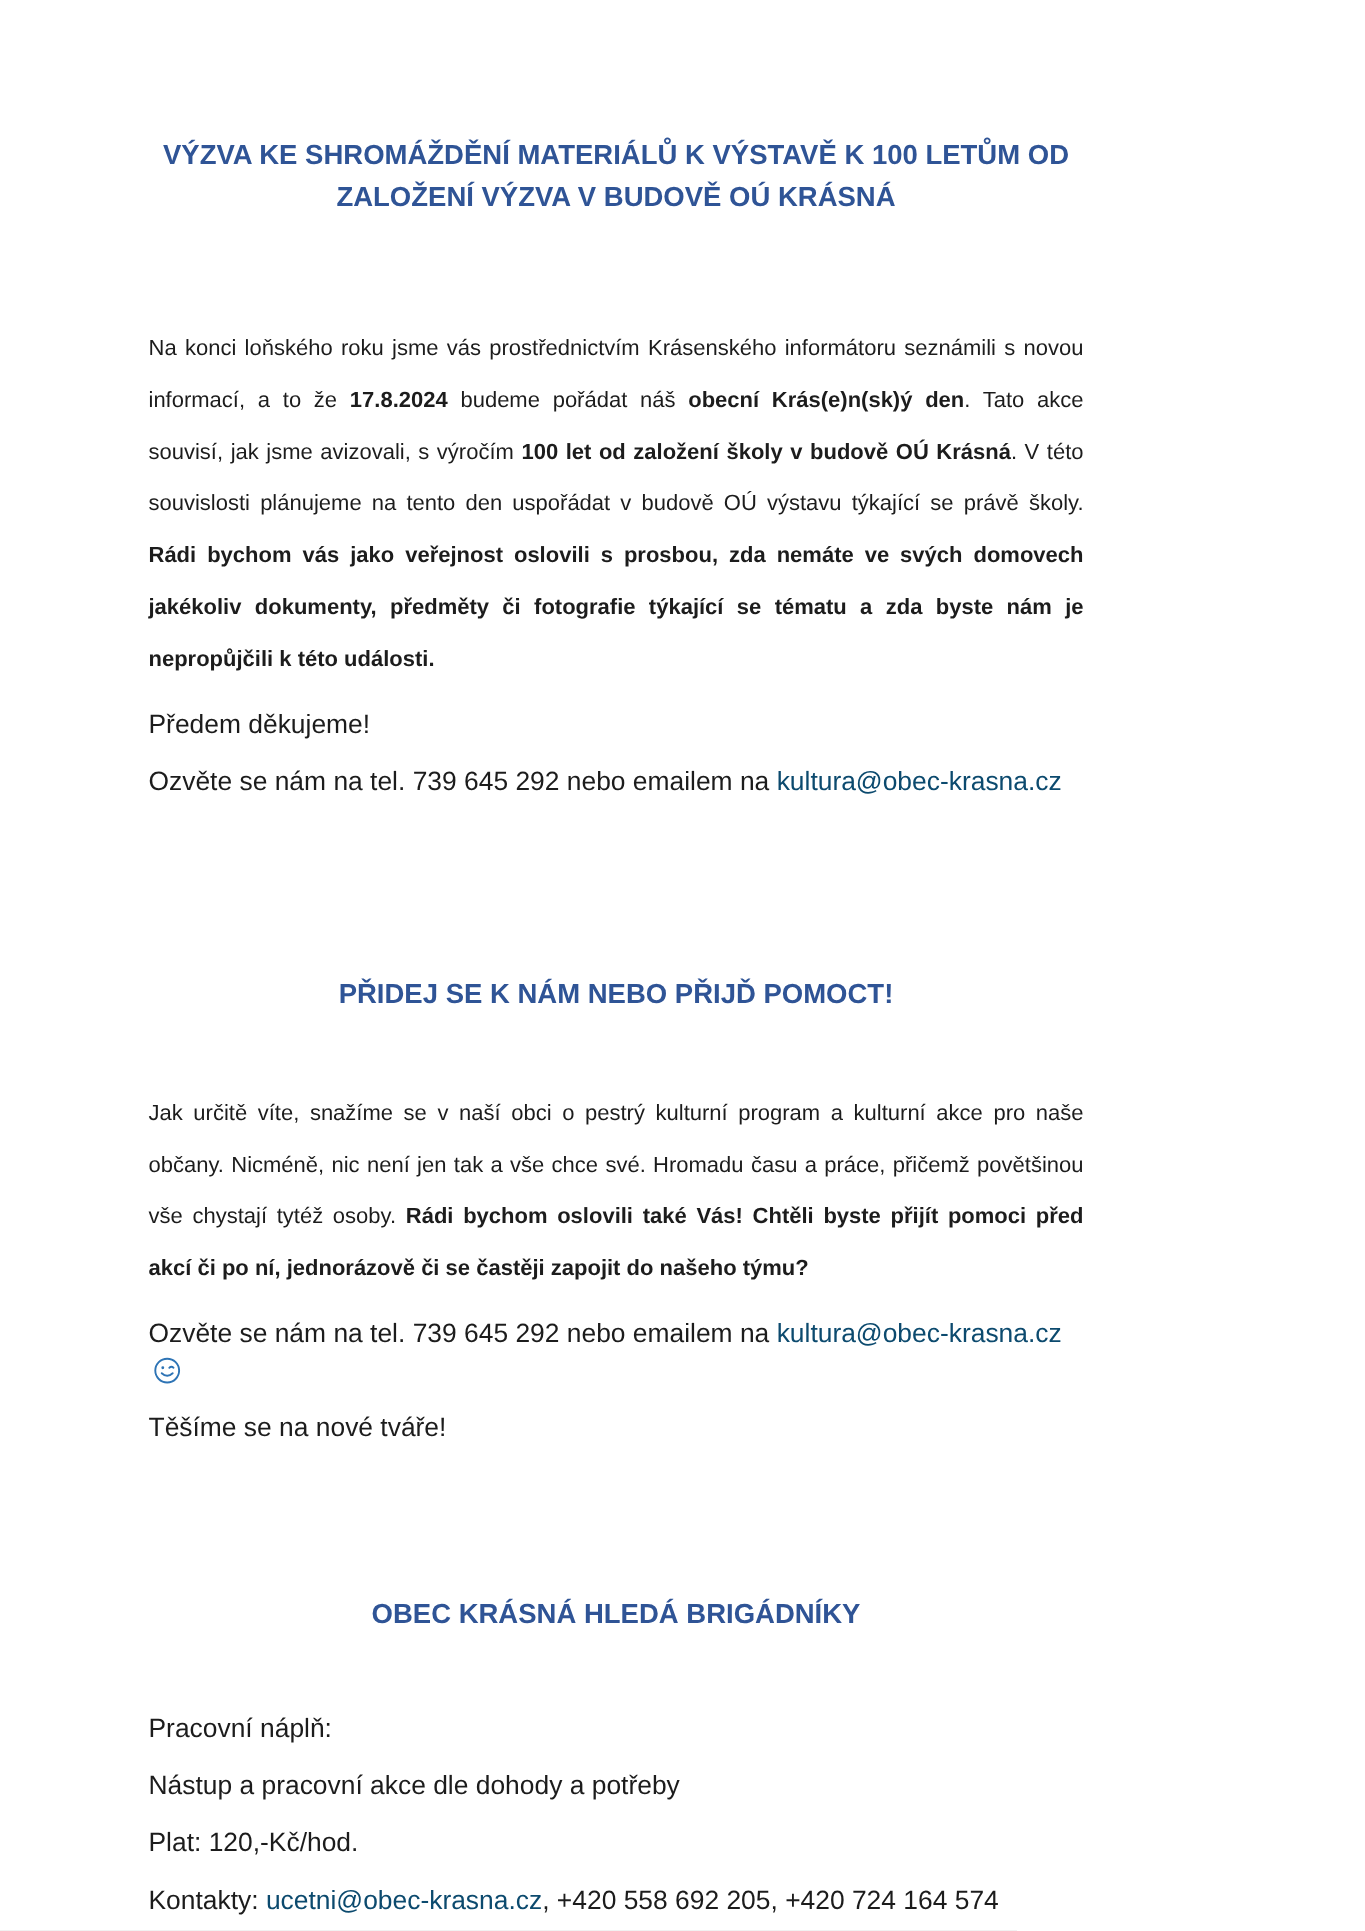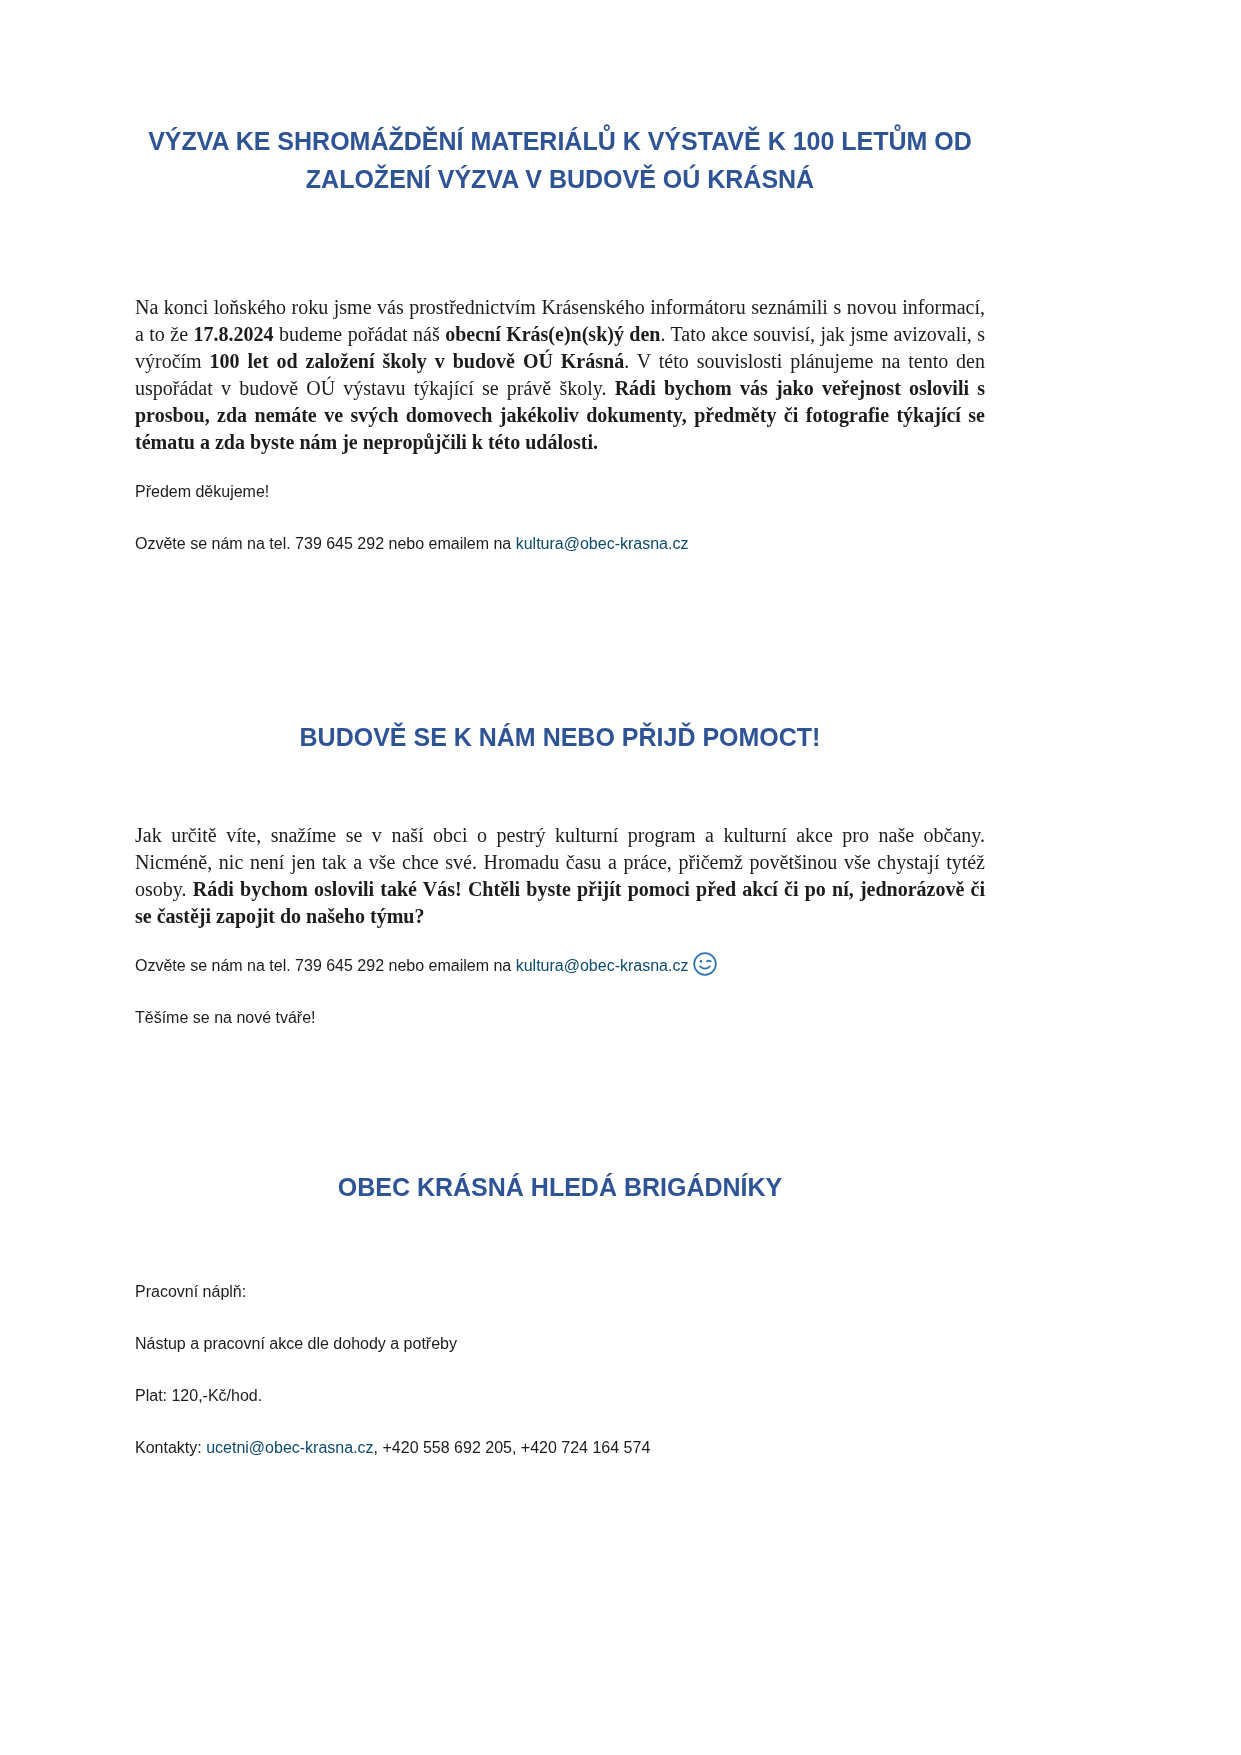--- a/index.html
+++ b/index.html
@@ -23,29 +23,28 @@
     line-height: 38px;
     text-align: center;
     color: #2F5496;
   }
   .h1 { padding-top: 122px; }
   .h2 { margin-top: 158px; }
   .h3 { margin-top: 134px; }
   .para {
     margin: 0;
     font-size: 20px;
-    line-height: 27px;
+    line-height: 47px;
     text-align: justify;
-    font-family: Liberation Serif, serif;
   }
   .p1 { margin-top: 96px; }
   .p2 { margin-top: 66px; }
   .line {
     margin: 19px 0 0 0;
-    font-size: 16px;
+    font-size: 24px;
     line-height: 33px;
     text-align: left;
   }
   .first-job-line { margin-top: 69px; }
   .bold { font-weight: bold; }
   a.doc-link {
     color: #0c4a6e;
     cursor: pointer;
   }
   .emoji-icon {
@@ -64,21 +63,21 @@
       <span>VÝZVA KE SHROMÁŽDĚNÍ MATERIÁLŮ K VÝSTAVĚ K 100 LETŮM OD</span><br>
       <span>ZALOŽENÍ VÝZVA V BUDOVĚ OÚ KRÁSNÁ</span>
     </h1>
 
     <p class="para p1"><span>Na konci loňského roku jsme vás prostřednictvím Krásenského informátoru seznámili s novou informací, a to že </span><span class="bold">17.8.2024</span><span> budeme pořádat náš </span><span class="bold">obecní Krás(e)n(sk)ý den</span><span>. Tato akce souvisí, jak jsme avizovali, s výročím </span><span class="bold">100 let od založení školy v budově OÚ Krásná</span><span>. V této souvislosti plánujeme na tento den uspořádat v budově OÚ výstavu týkající se právě školy. </span><span class="bold">Rádi bychom vás jako veřejnost oslovili s prosbou, zda nemáte ve svých domovech jakékoliv dokumenty, předměty či fotografie týkající se tématu a zda byste nám je nepropůjčili k této události.</span></p>
 
     <p class="line">Předem děkujeme!</p>
 
     <p class="line"><span>Ozvěte se nám na tel. 739 645 292 nebo emailem na </span><a class="doc-link">kultura@obec-krasna.cz</a></p>
 
-    <h2 class="doc-heading h2">BUDOVĚ SE K NÁM NEBO PŘIJĎ POMOCT!</h2>
+    <h2 class="doc-heading h2">PŘIDEJ SE K NÁM NEBO PŘIJĎ POMOCT!</h2>
 
     <p class="para p2"><span>Jak určitě víte, snažíme se v naší obci o pestrý kulturní program a kulturní akce pro naše občany. Nicméně, nic není jen tak a vše chce své. Hromadu času a práce, přičemž povětšinou vše chystají tytéž osoby. </span><span class="bold">Rádi bychom oslovili také Vás! Chtěli byste přijít pomoci před akcí či po ní, jednorázově či se častěji zapojit do našeho týmu?</span></p>
 
     <p class="line"><span>Ozvěte se nám na tel. 739 645 292 nebo emailem na </span><a class="doc-link"><span>kultura@obec-krasna.cz</span><svg class="emoji-icon" width="26" height="26" viewBox="0 0 24 24" fill="none" stroke="#2E74B5" stroke-width="1.6" stroke-linecap="round">
             <circle cx="12" cy="12" r="10"></circle>
             <circle cx="8.3" cy="9.6" r="1.2" fill="#2E74B5" stroke="none"></circle>
             <path d="M13.8 9.6 q1.7 -1.6 3.5 0"></path>
             <path d="M7.4 14.2 q4.6 4.2 9.2 0"></path>
           </svg></a></p>
 

